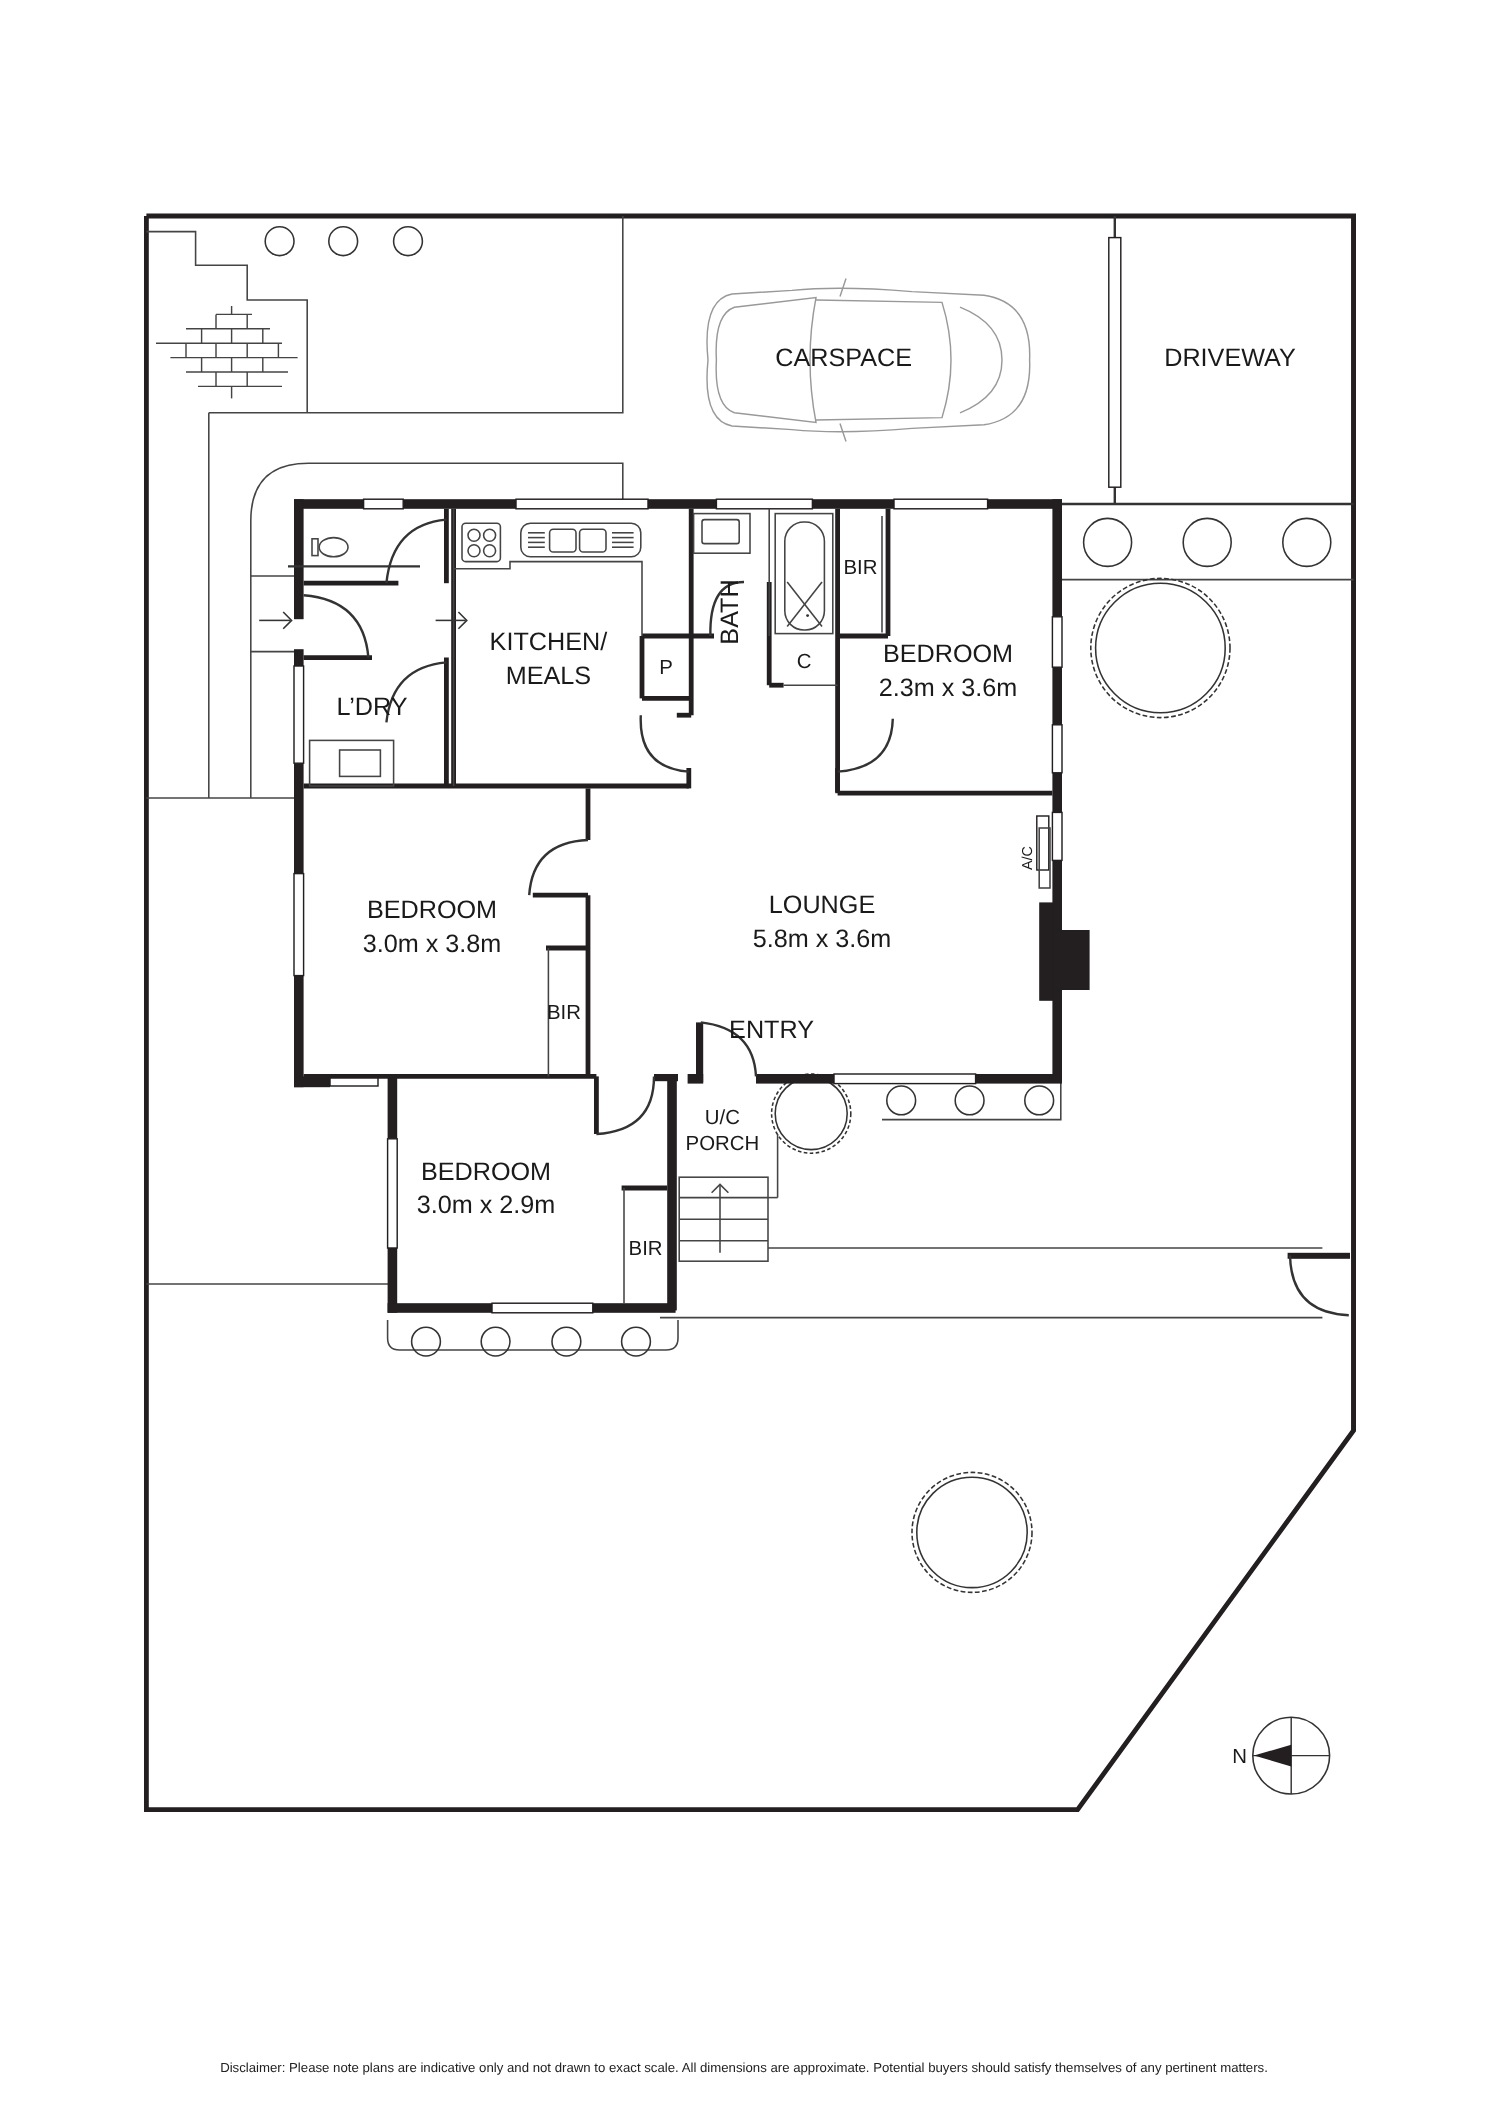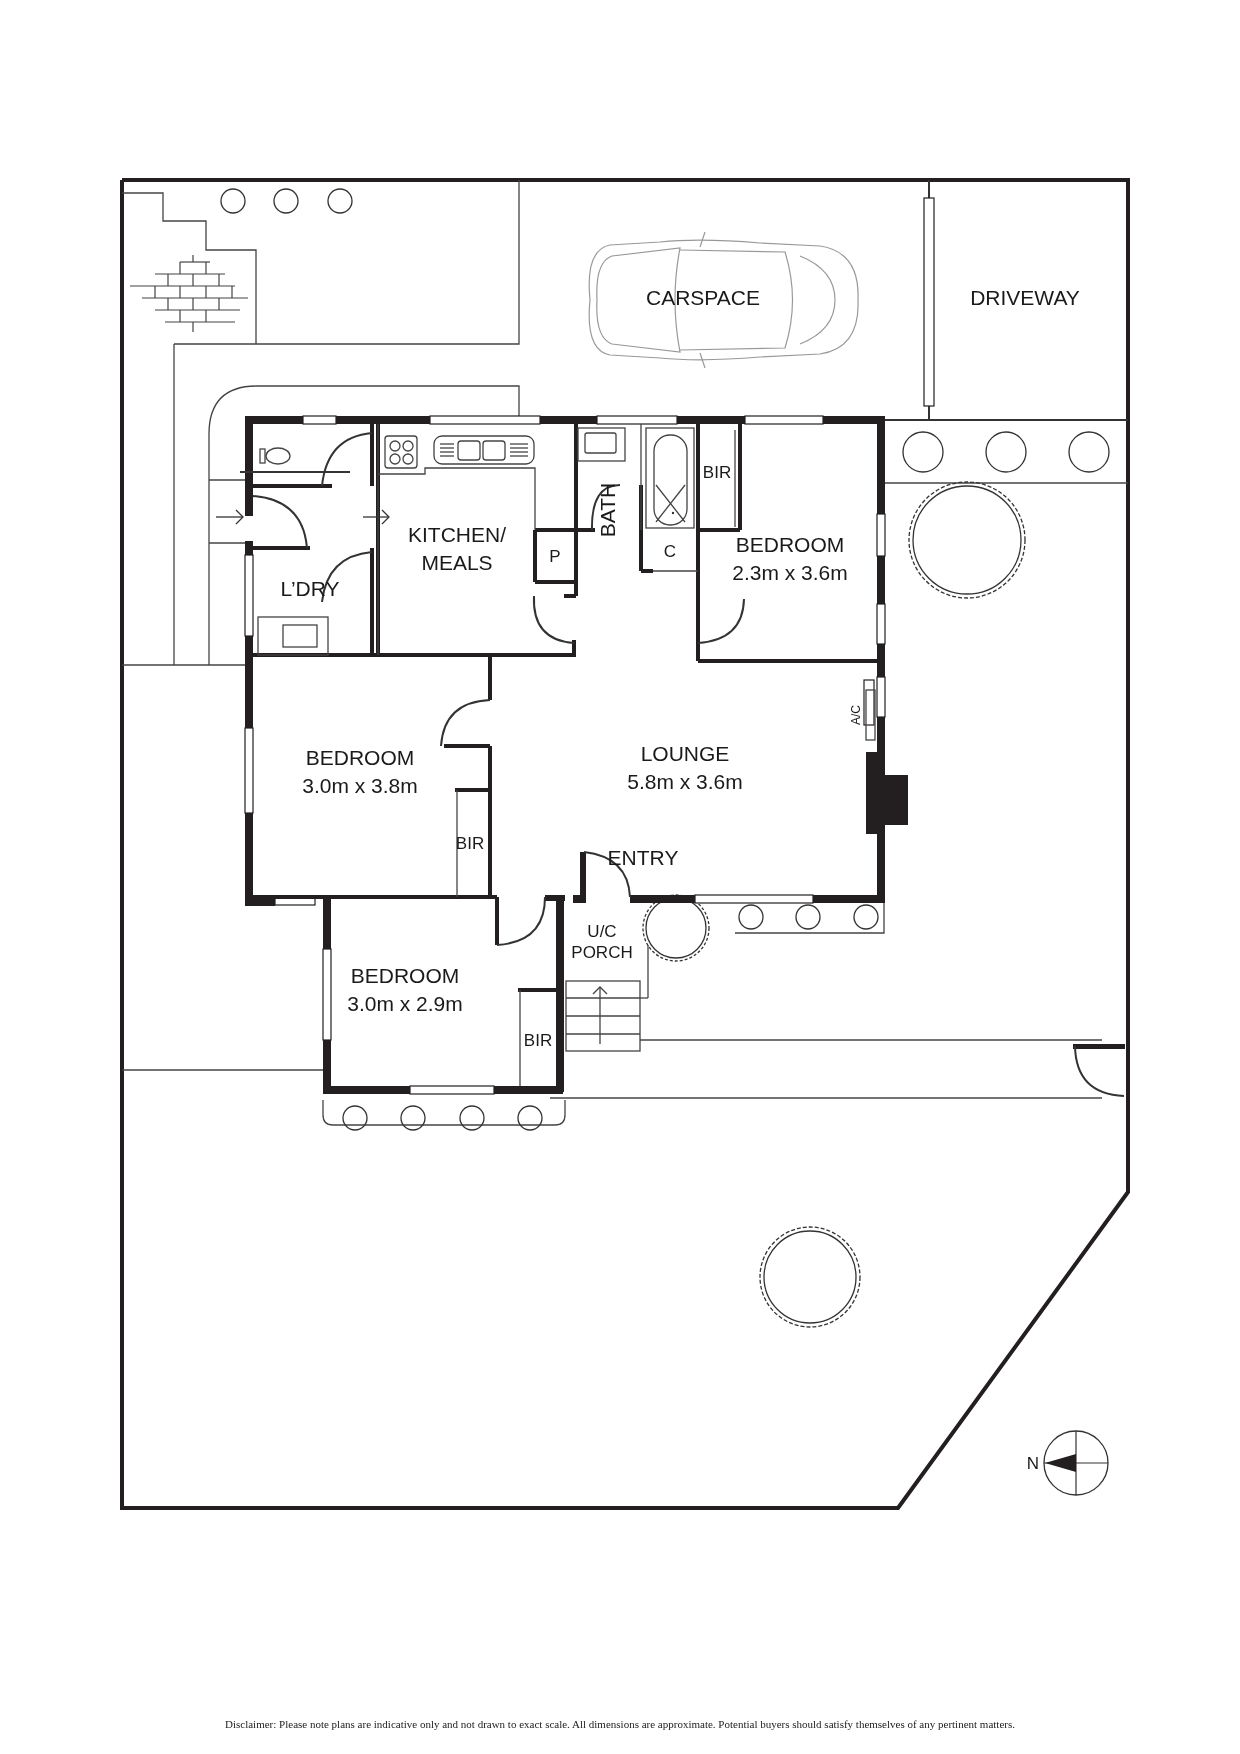--- a/index.html
+++ b/index.html
@@ -8,21 +8,21 @@
     .lbl { font-family: "Liberation Sans", sans-serif; fill: #1a1a1a; font-size: 21px; text-anchor: middle; }
     .lbl-sm { font-family: "Liberation Sans", sans-serif; fill: #1a1a1a; font-size: 17px; text-anchor: middle; }
     .lbl-xs { font-family: "Liberation Sans", sans-serif; fill: #1a1a1a; font-size: 12px; text-anchor: middle; }
     .wall { fill: #231f20; }
     .thin { stroke: #333; stroke-width: 2; fill: none; }
     .hair { stroke: #444; stroke-width: 1.3; fill: none; }
     .bound { stroke: #231f20; stroke-width: 4; fill: none; }
     .tree { stroke: #333; stroke-width: 1.3; fill: none; }
     .car { stroke: #999; stroke-width: 1.2; fill: none; }
     .win { fill: #fff; stroke: #231f20; stroke-width: 1.2; }
-    .disclaimer { position: absolute; left: 0; width: 1240px; top: 1718px; text-align: center; font-family: Liberation Serif, serif; font-size: 11px; color: #222; }
+    .disclaimer { position: absolute; left: 0; width: 1240px; top: 1718px; text-align: center; font-family: Liberation Sans, sans-serif; font-size: 11px; color: #222; }
   </style>
 </head>
 <body>
 
 <svg width="1240" height="1754" viewBox="0 0 1240 1754" xmlns="http://www.w3.org/2000/svg">
 
   <g>
     <path class="bound" d="M122 180 L1128 180 L1128 1078 L1128 1192 L1128 1192 L1128 1192"></path>
     <path class="bound" d="M122 180 L122 1508 L898 1508 L1128 1192 L1128 1078"></path>
     <line class="bound" x1="1128" y1="180" x2="1128" y2="1078"></line>

